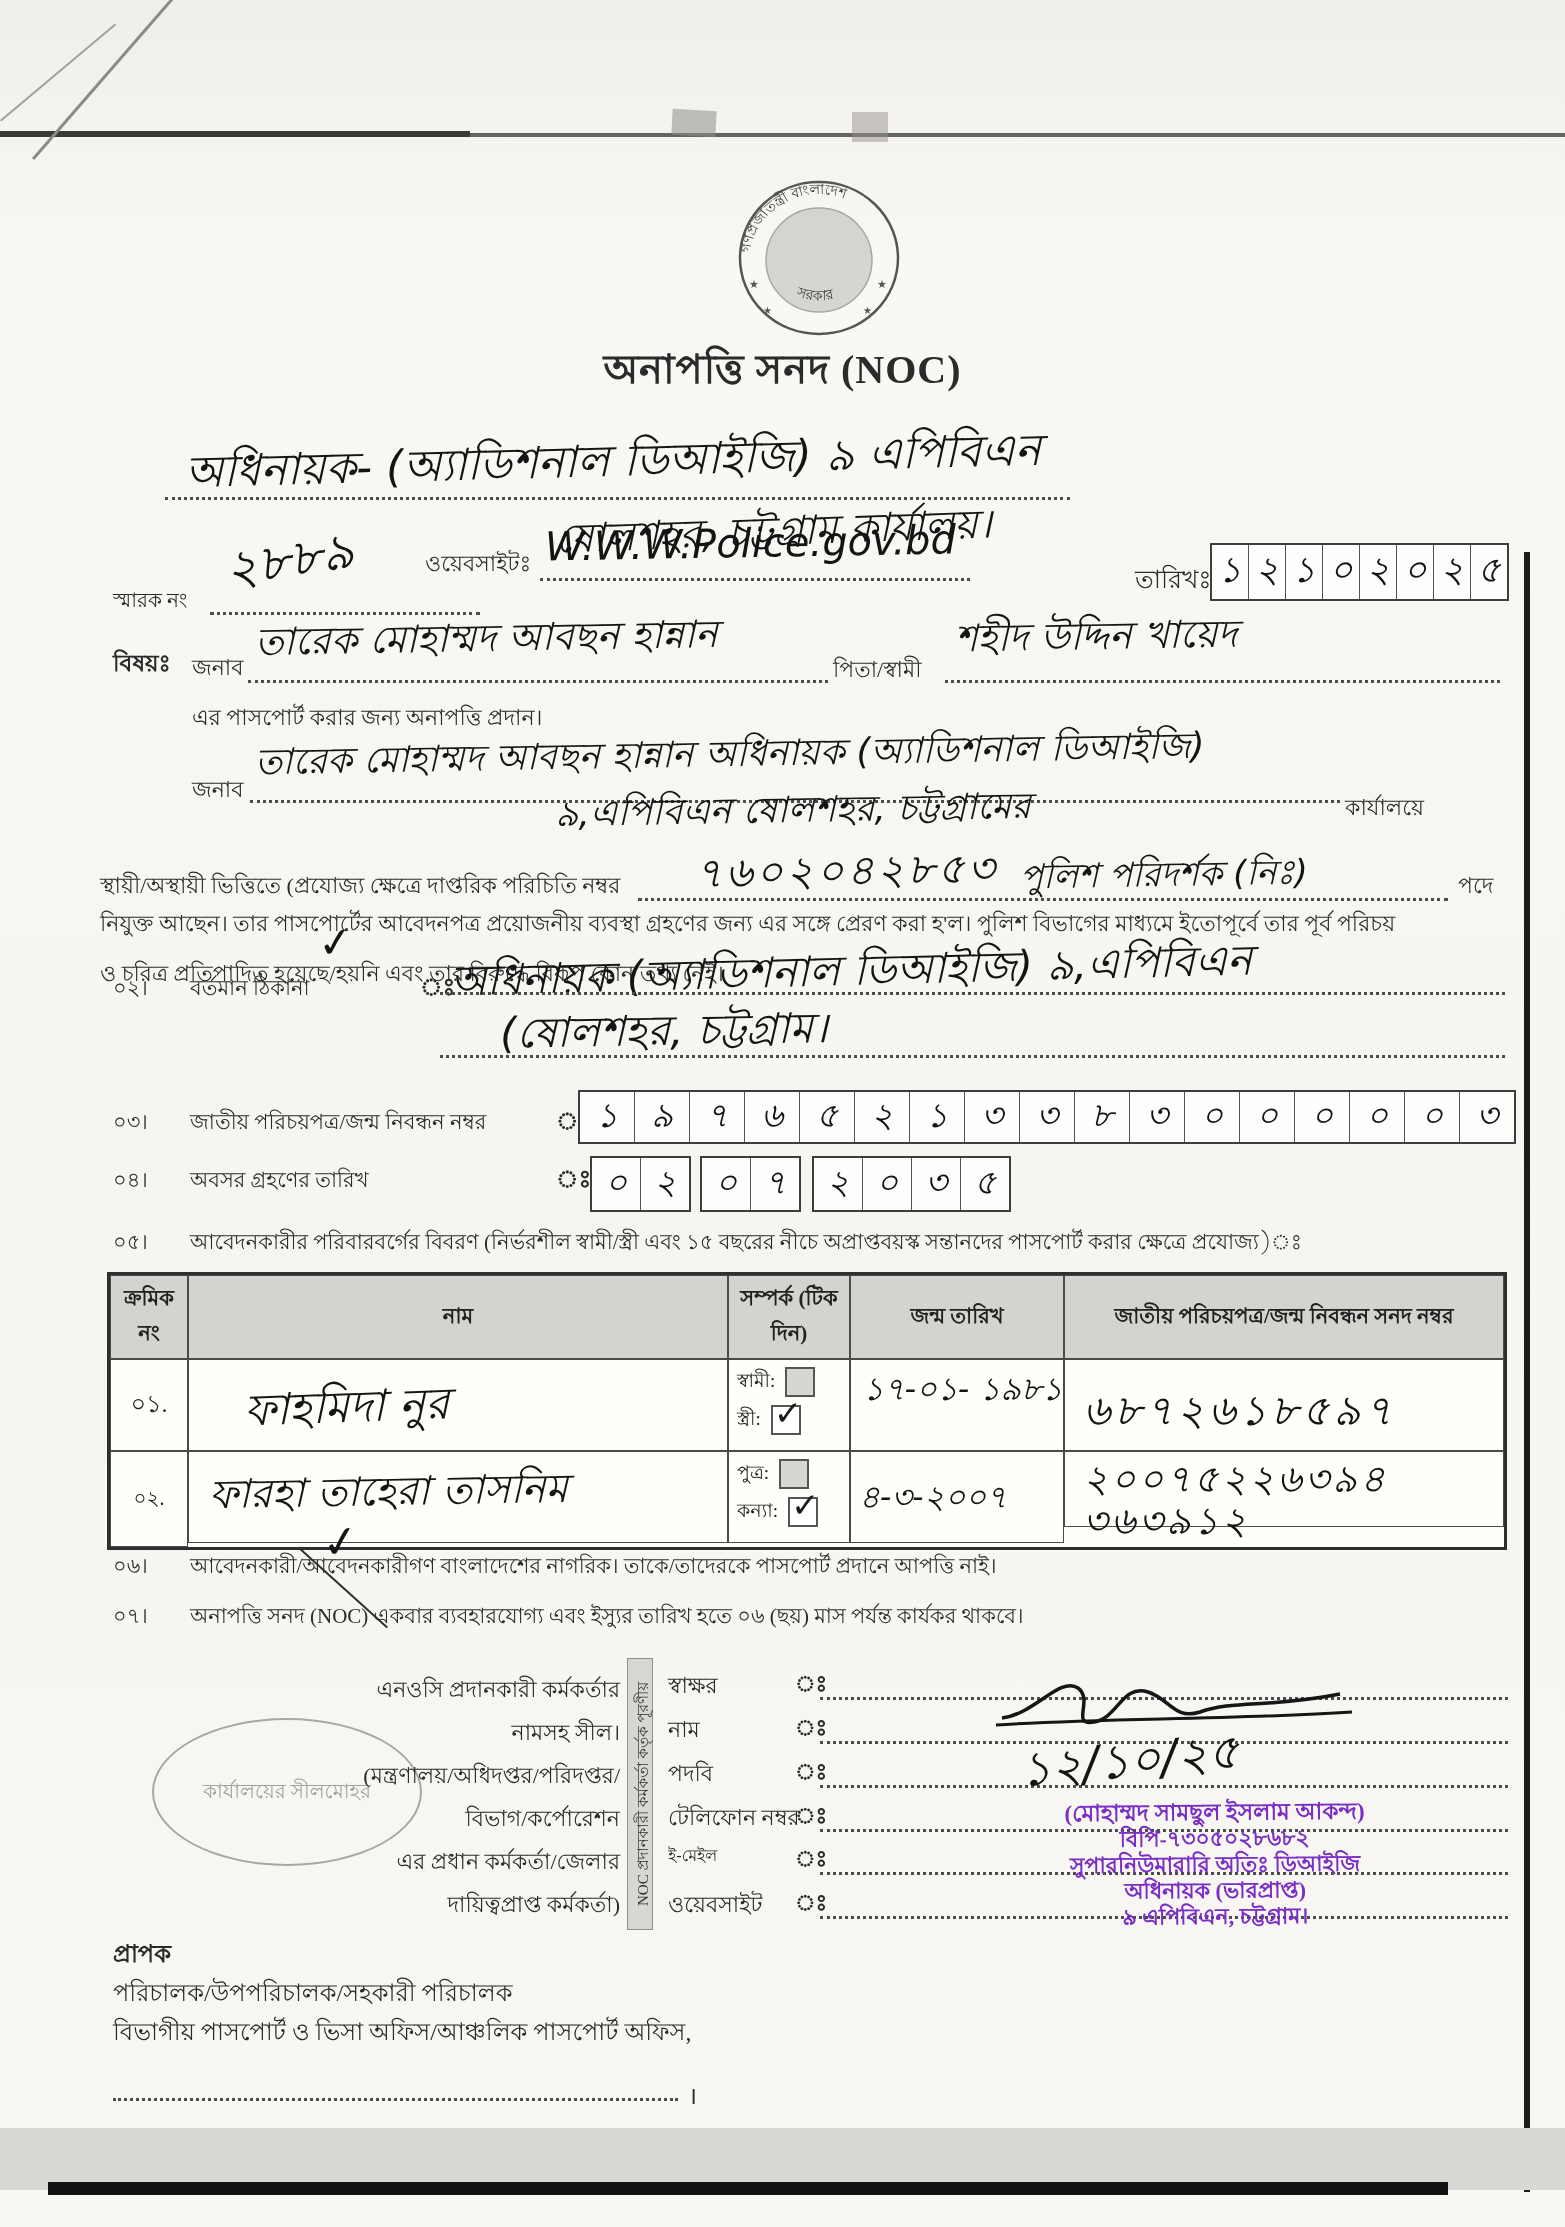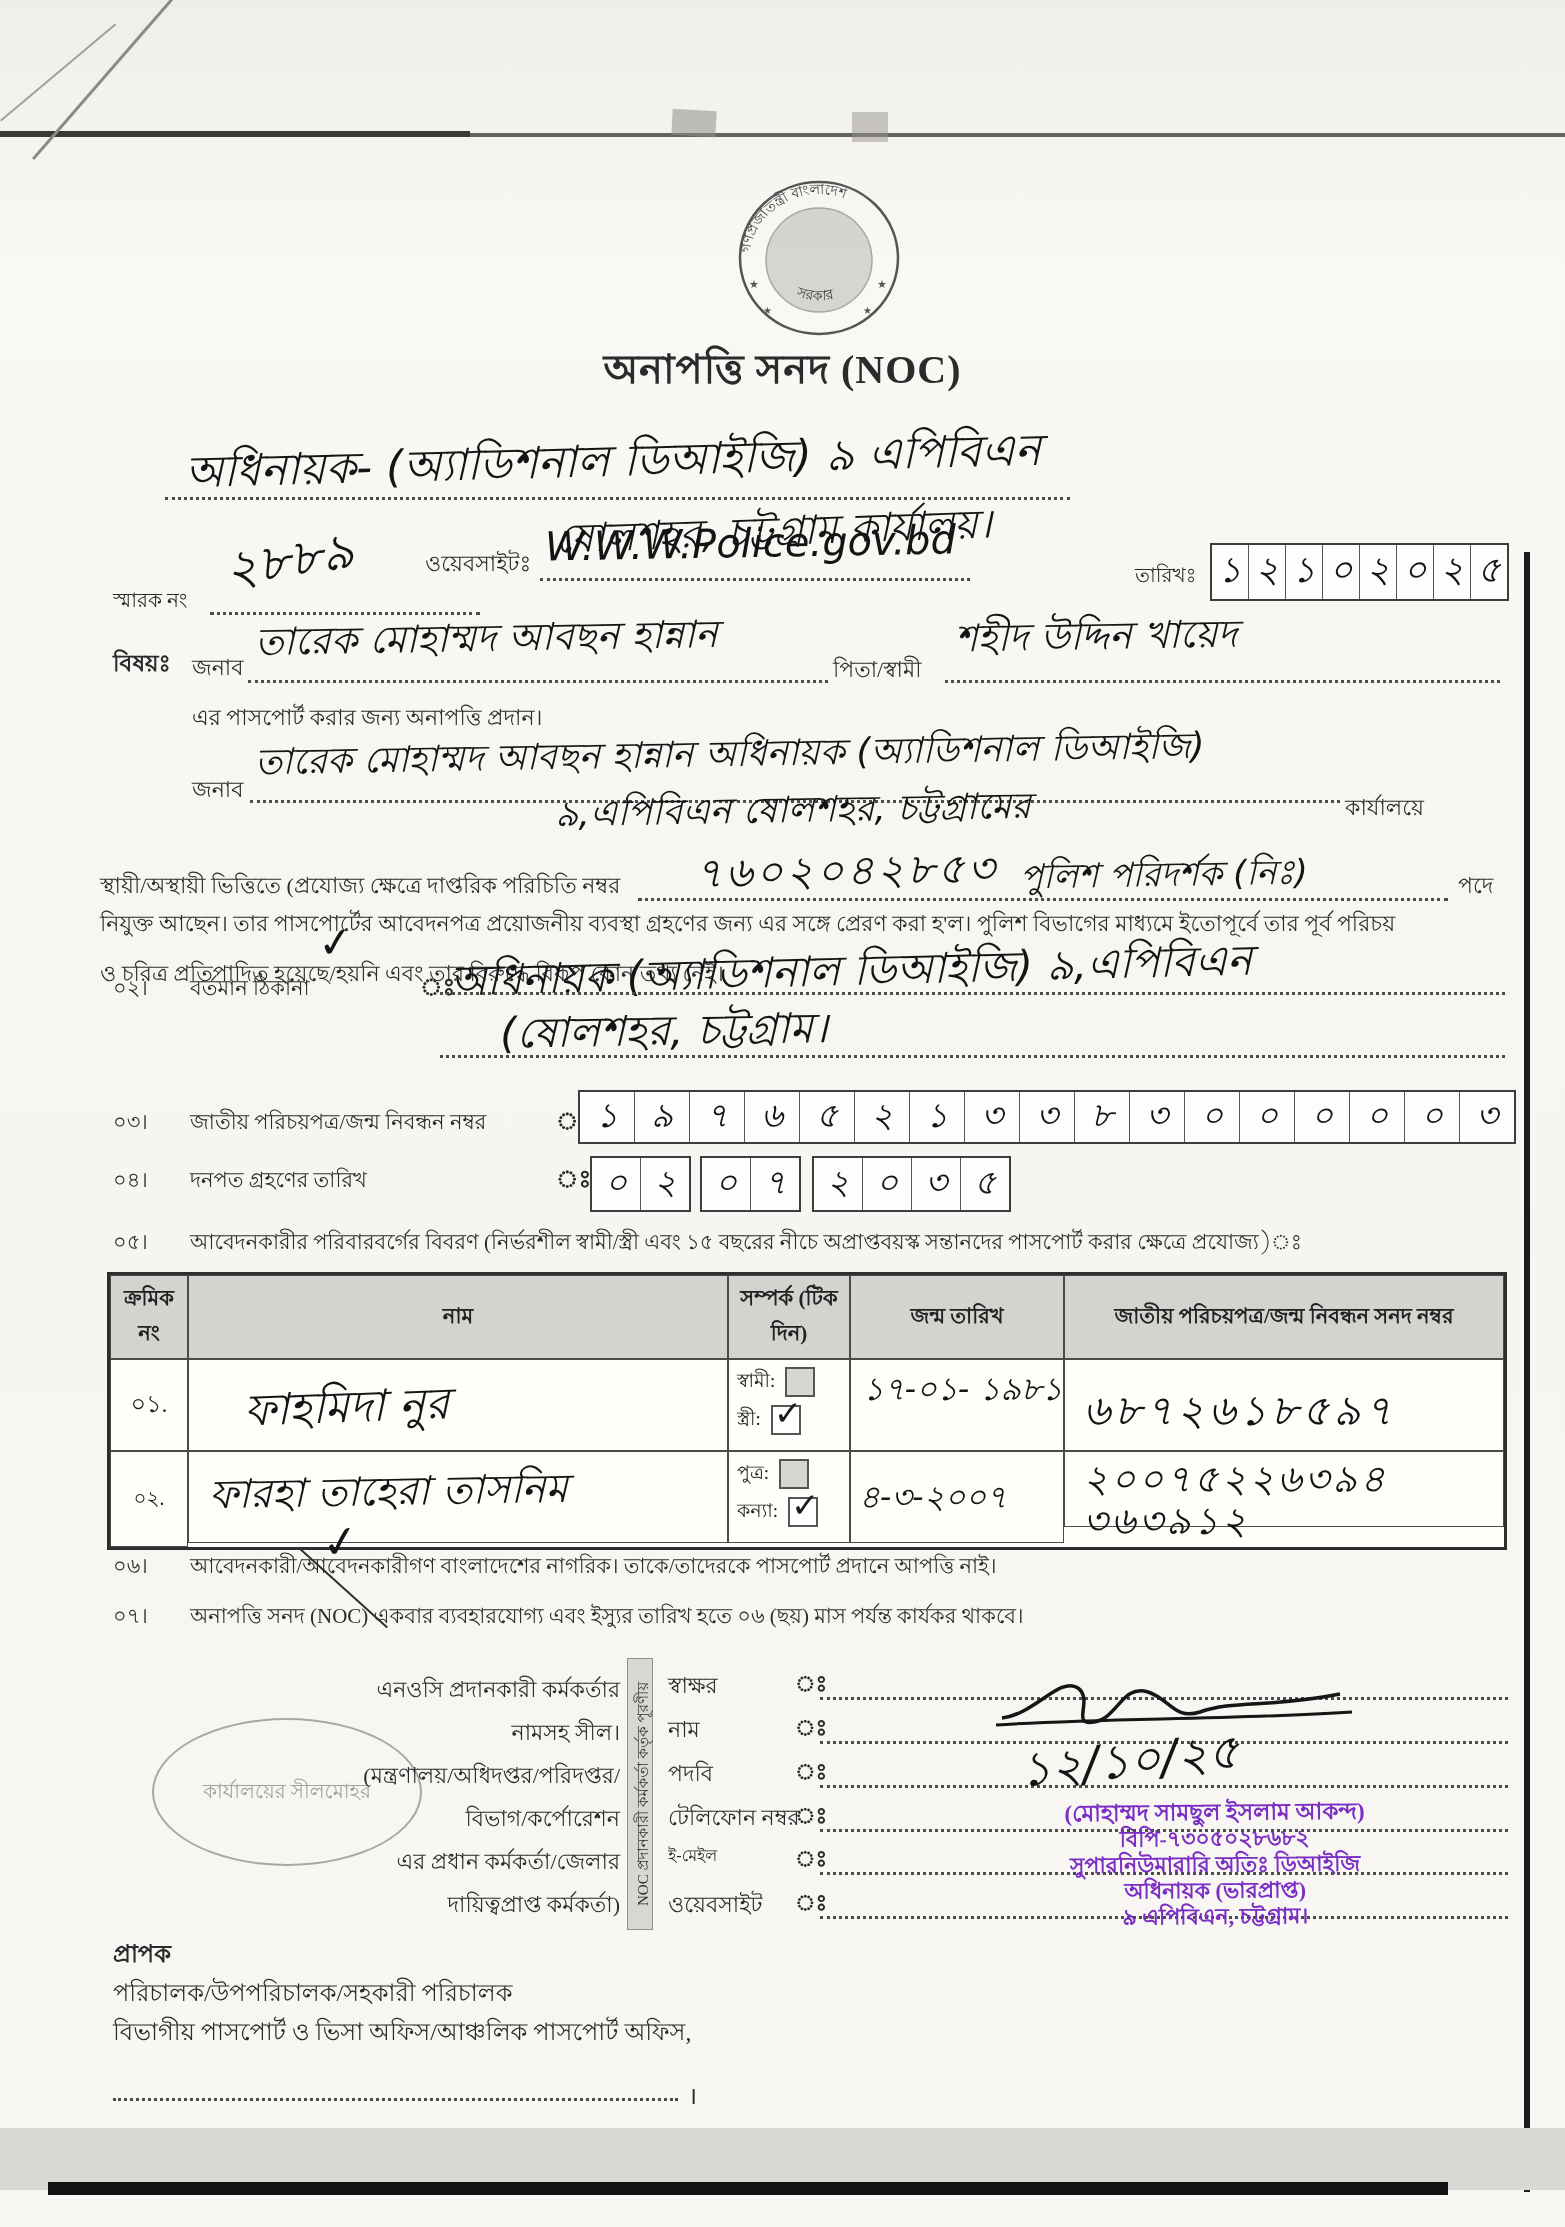--- a/index.html
+++ b/index.html
@@ -67,21 +67,21 @@
   <div class="abs hw" style="left:555px;top:500px;font-size:40px;transform:rotate(-2deg);">ষোলশহর, চট্টগ্রাম কার্যালয়।</div>
 
   <div class="abs pr" style="left:425px;top:546px;font-size:22px;">ওয়েবসাইটঃ</div>
   <div class="abs hw" style="left:545px;top:520px;font-size:40px;transform:rotate(-1deg);">W.W.W.Police.gov.bd</div>
   <div class="abs dot" style="left:540px;top:578px;width:430px;"></div>
 
   <div class="abs pr" style="left:113px;top:585px;font-size:20px;">স্মারক নং</div>
   <div class="abs dot" style="left:210px;top:612px;width:270px;"></div>
   <div class="abs hw" style="left:225px;top:522px;font-size:50px;transform:rotate(-9deg);">২৮৮৯</div>
 
-  <div class="abs pr" style="left:1135px;top:560px;font-size:20px;">তারিখঃ</div>
+  <div class="abs pr" style="left:1135px;top:560px;font-size:25px;">তারিখঃ</div>
   <div class="abs cellrow" style="left:1210px;top:543px;">
     <div class="cell" style="width:36px;height:54px;">
         <span class="hw" style="font-size:36px;">১</span>
       </div>
     <div class="cell" style="width:36px;height:54px;">
         <span class="hw" style="font-size:36px;">২</span>
       </div>
     <div class="cell" style="width:36px;height:54px;">
         <span class="hw" style="font-size:36px;">১</span>
       </div>
@@ -186,21 +186,21 @@
       </div>
     <div class="cell" style="width:54px;height:50px;">
         <span class="hw" style="font-size:34px;">০</span>
       </div>
     <div class="cell" style="width:54px;height:50px;">
         <span class="hw" style="font-size:34px;">৩</span>
       </div>
   </div>
 
   <div class="abs pr" style="left:113px;top:1164px;font-size:21px;">০৪।</div>
-  <div class="abs pr" style="left:190px;top:1164px;font-size:21px;">দনপত গ্রহণের তারিখ</div>
+  <div class="abs pr" style="left:190px;top:1164px;font-size:21px;">অবসর গ্রহণের তারিখ</div>
   <div class="abs pr prb" style="left:556px;top:1160px;font-size:24px;">ঃ</div>
   <div class="abs cellrow" style="left:590px;top:1156px;">
     <div class="cell" style="width:48px;height:52px;">
         <span class="hw" style="font-size:34px;">০</span>
       </div>
     <div class="cell" style="width:48px;height:52px;">
         <span class="hw" style="font-size:34px;">২</span>
       </div>
   </div>
   <div class="abs cellrow" style="left:700px;top:1156px;">

